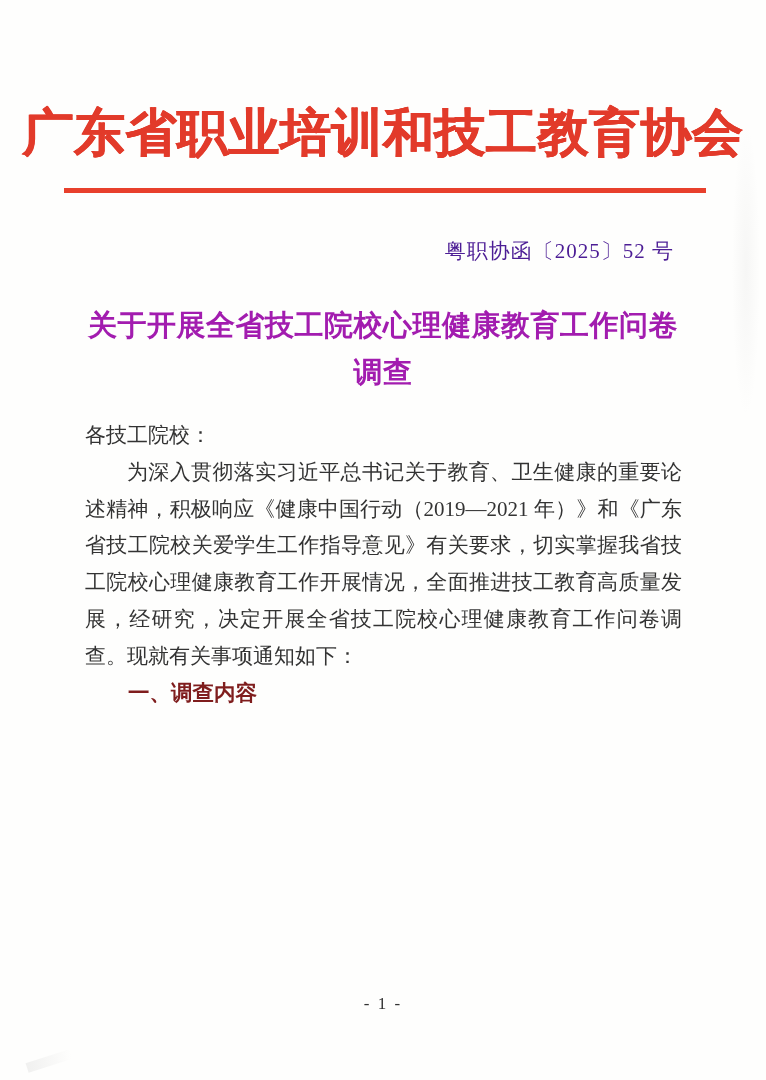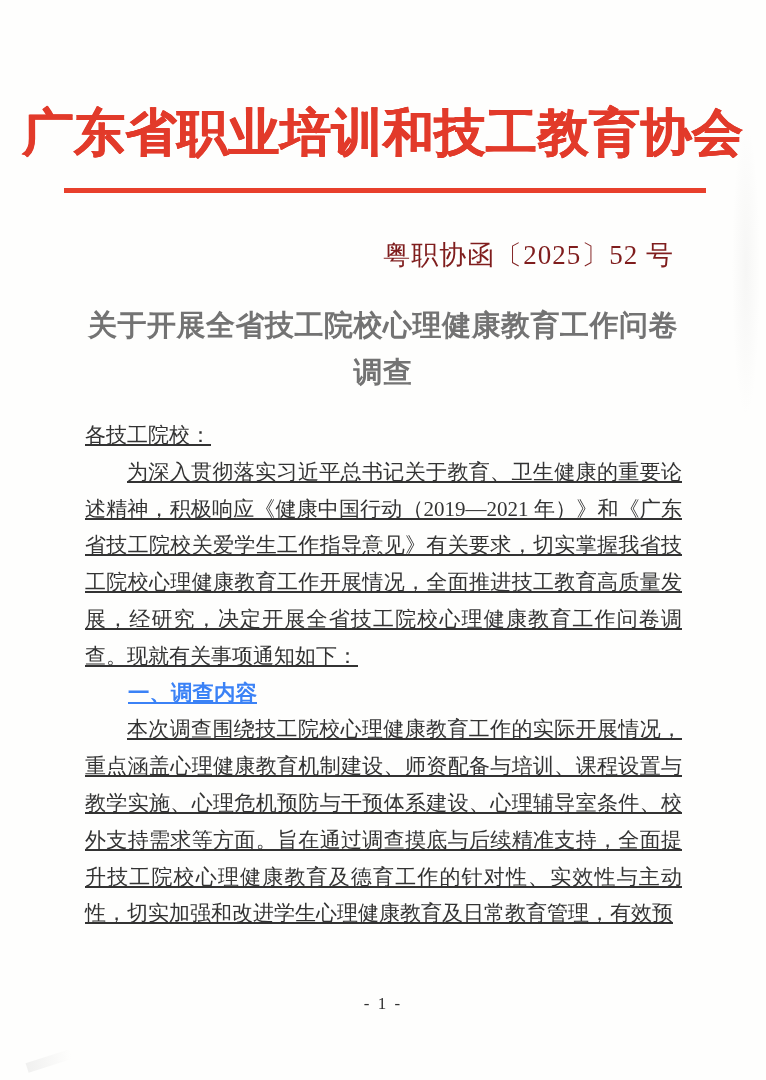--- a/index.html
+++ b/index.html
@@ -49,55 +49,55 @@
     top: 188px;
     left: 64px;
     width: 642px;
     height: 5px;
     background: #e8402c;
   }
   .doc-number {
     position: absolute;
     top: 237px;
     right: 92px;
-    font-size: 27px;
+    font-size: 21px;
     letter-spacing: 1px;
-    color: #7f1d1d;
+    color: #4c1d95;
   }
   .doc-title {
     position: absolute;
     top: 302px;
     left: 83px;
     width: 600px;
     text-align: center;
     font-size: 29px;
     font-weight: bold;
-    color: #737373;
+    color: #a21caf;
     line-height: 47px;
     letter-spacing: 0.5px;
   }
   .body-text {
     position: absolute;
     top: 417px;
     left: 85px;
     width: 597px;
     font-size: 21px;
     line-height: 36.8px;
     color: #333333;
     text-align: justify;
     text-justify: inter-character;
   }
-  .body-text p { margin: 0; text-decoration: underline; }
+  .body-text p { margin: 0; }
   .para { text-indent: 2em; }
   .section-heading {
     font-family: "Liberation Sans", "DejaVu Sans", sans-serif;
     font-weight: bold;
     text-indent: 2em;
     font-size: 21.5px;
-    color: #3b82f6;
+    color: #7f1d1d;
   }
   .page-number {
     position: absolute;
     top: 994px;
     left: 0;
     width: 100%;
     text-align: center;
     font-size: 17px;
     letter-spacing: 2px;
     color: #333333;
@@ -115,18 +115,17 @@
   <div class="doc-number">粤职协函〔2025〕52 号</div>
 
   <div class="doc-title">
     <div>关于开展全省技工院校心理健康教育工作问卷调查</div>
   </div>
 
   <div class="body-text">
     <p class="salutation">各技工院校：</p>
     <p class="para">为深入贯彻落实习近平总书记关于教育、卫生健康的重要论述精神，积极响应《健康中国行动（2019—2021 年）》和《广东省技工院校关爱学生工作指导意见》有关要求，切实掌握我省技工院校心理健康教育工作开展情况，全面推进技工教育高质量发展，经研究，决定开展全省技工院校心理健康教育工作问卷调查。现就有关事项通知如下：</p>
     <p class="section-heading">一、调查内容</p>
-    <p class="para">本次调查围绕技工院校心理健康教育工作的实际开展情况，重点涵盖心理健康教育机制建设、师资配备与培训、课程设置与教学实施、心理危机预防与干预体系建设、心理辅导室条件、校外支持需求等方面。旨在通过调查摸底与后续精准支持，全面提升技工院校心理健康教育及德育工作的针对性、实效性与主动性，切实加强和改进学生心理健康教育及日常教育管理，有效预</p>
   </div>
 
   <div class="page-number">- 1 -</div>
 
 </div>
 
 </body></html>

